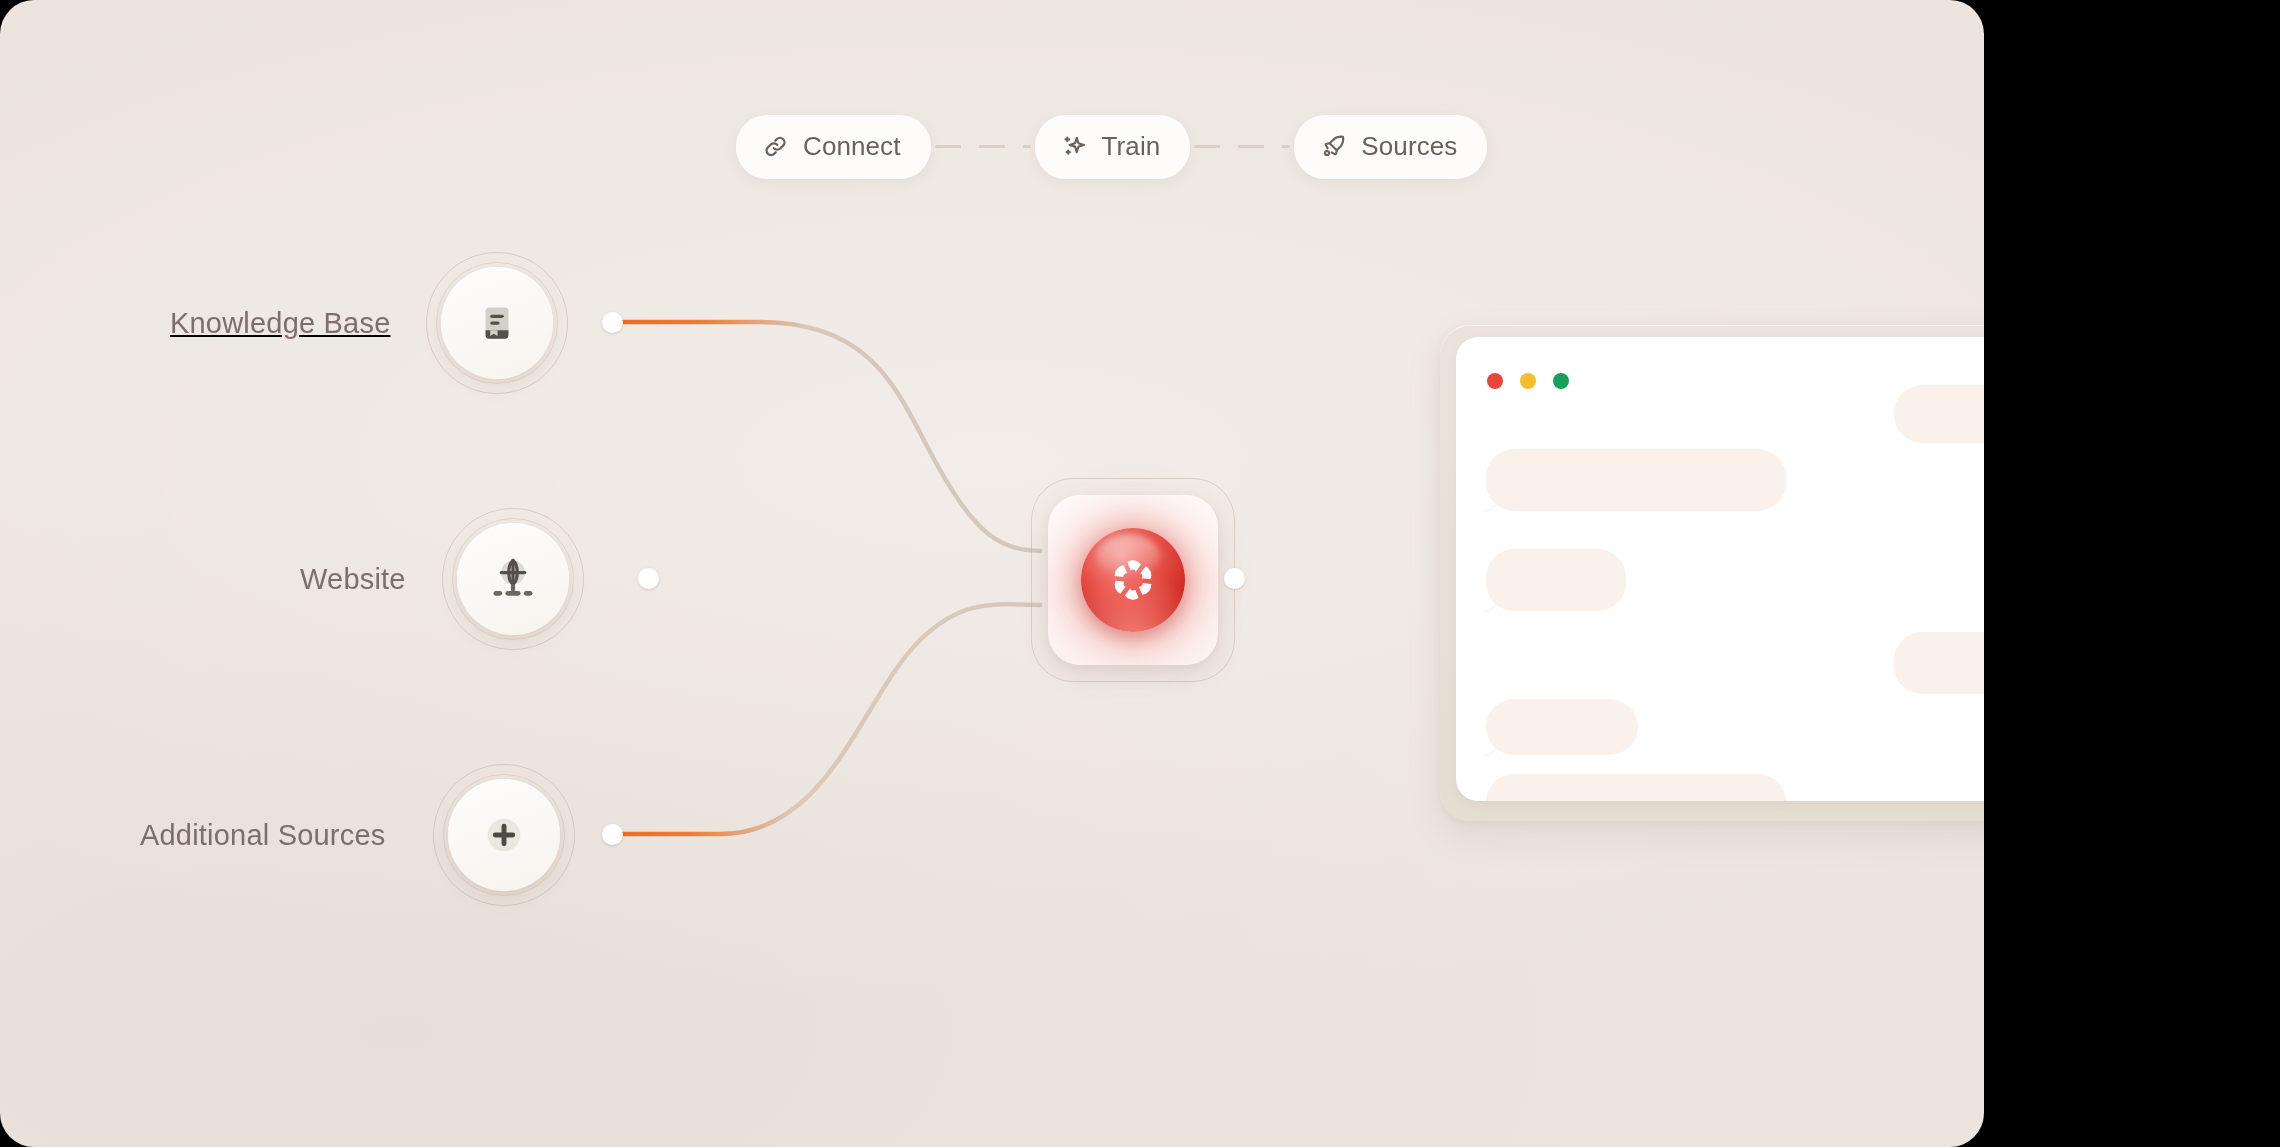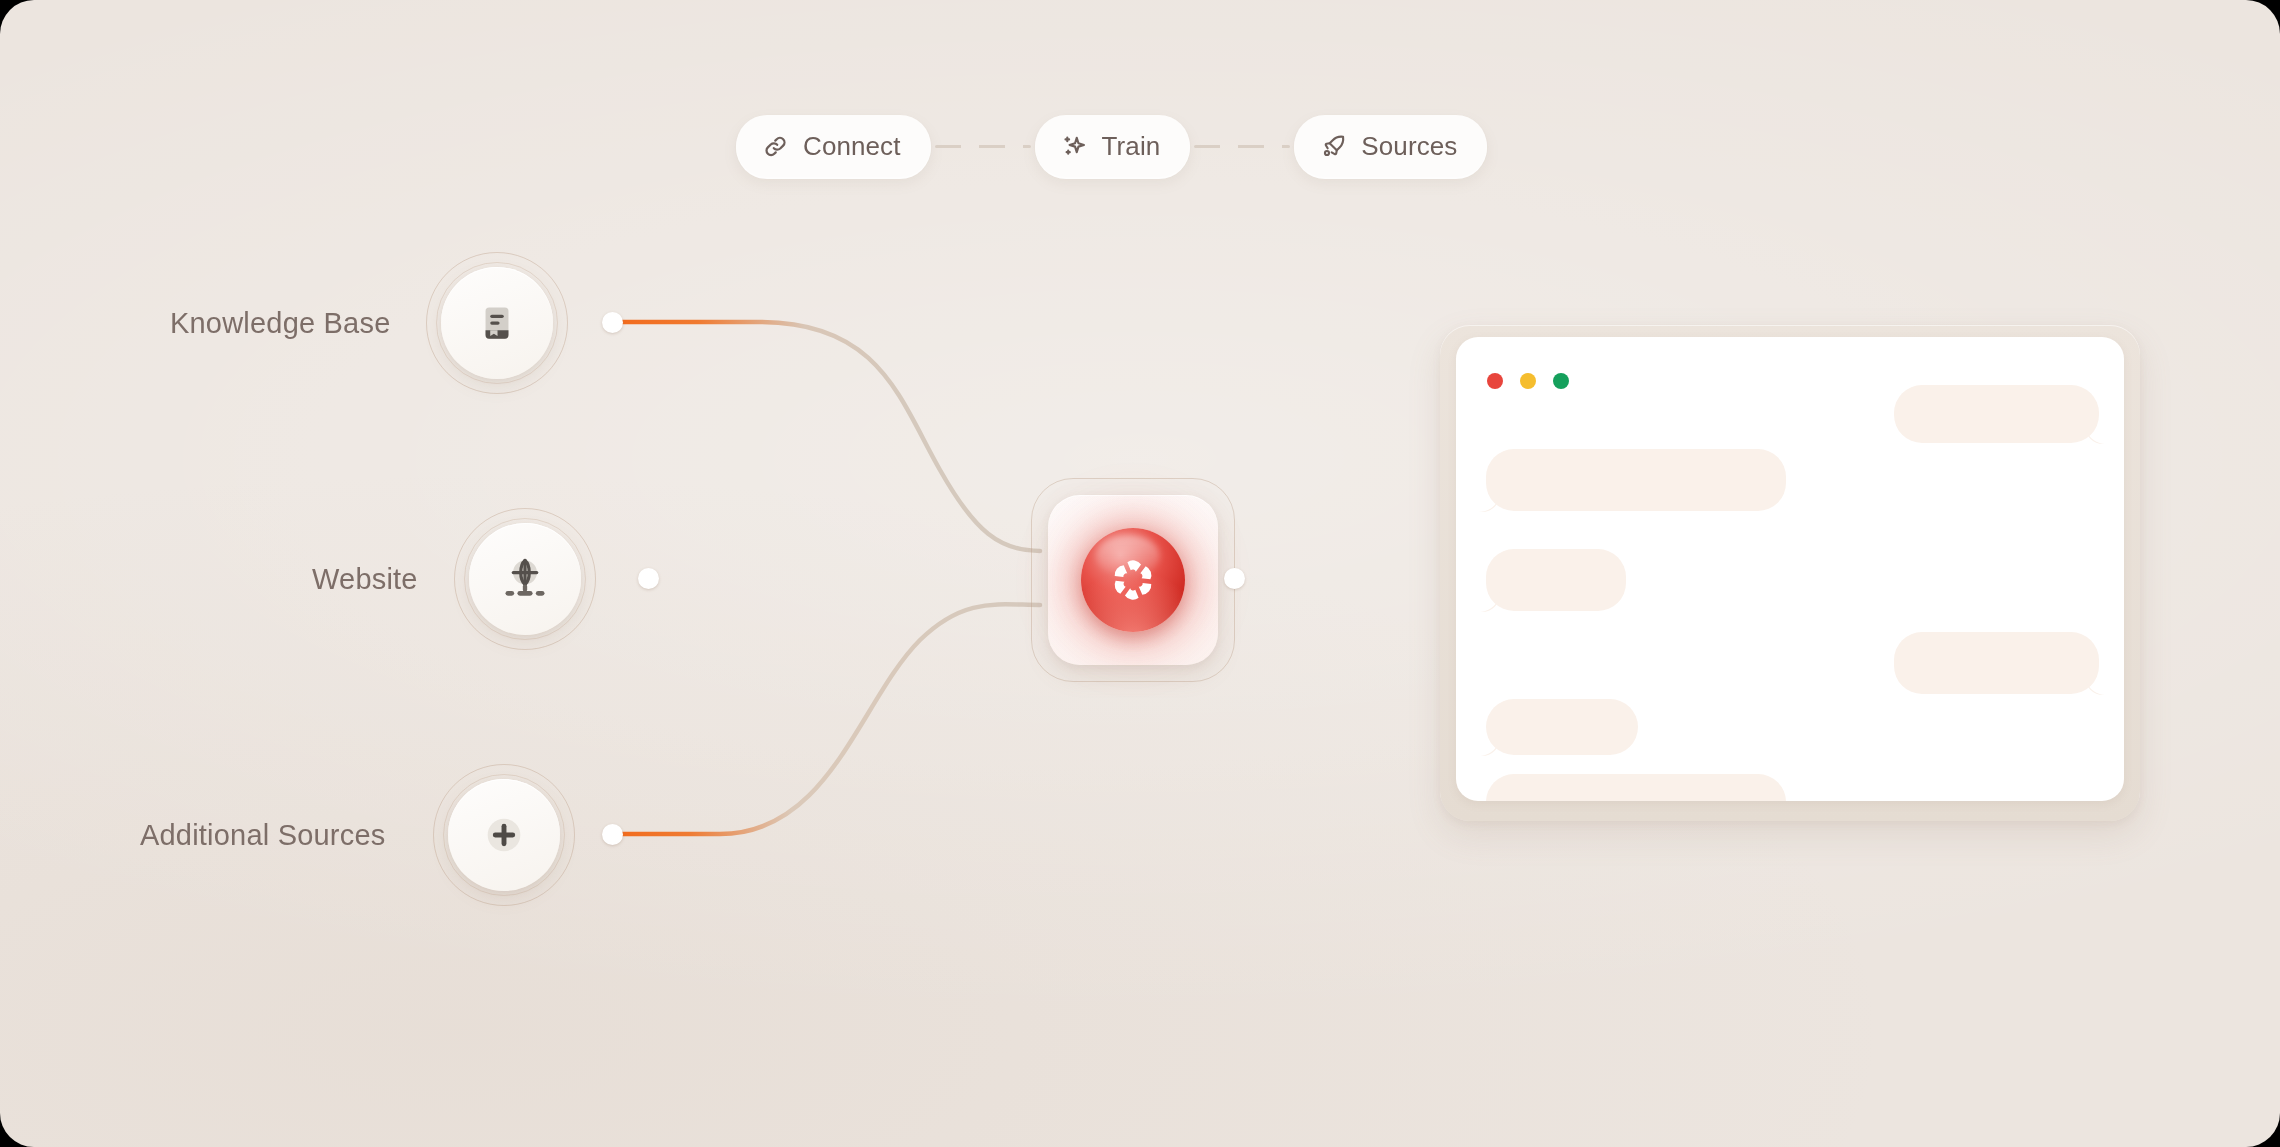--- a/index.html
+++ b/index.html
@@ -7,21 +7,21 @@
 
   html, body {
     width: 2280px;
     height: 1147px;
     background: #000;
     overflow: hidden;
   }
 
   #stage {
     position: relative;
-    width: 2280px;
+    width: 1984px;
     height: 1147px;
     background: #ece5df;
     border-radius: 34px;
     overflow: hidden;
     font-family: "Liberation Sans", "DejaVu Sans", sans-serif;
   }
 
   
   #stage::before {
     content: "";
@@ -355,36 +355,36 @@
     <path d="M 612 834 L 720 834 C 830 834 860 700 920 640 C 965 596 1000 605 1040 605" fill="none" stroke="url(#gradBot)" stroke-width="4.5" stroke-linecap="round"></path>
 
     <path d="M 1234 578 L 1442 578" fill="none" stroke="url(#gradOut)" stroke-width="4.5" stroke-linecap="round"></path>
   </svg>
 
   <div class="enddot" style="left:602px; top:312px;"></div>
   <div class="enddot" style="left:638px; top:568px;"></div>
   <div class="enddot" style="left:602px; top:824px;"></div>
   <div class="enddot" style="left:1224px; top:568px;"></div>
 
-  <div class="source" style="left:170px; top:252px;">
+  <div class="source" style="left:170px; top:252px;text-decoration:underline;">
     <span class="src-label">Knowledge Base</span>
     <span class="halo">
       <span class="disc">
         <svg width="50" height="50" viewBox="0 0 48 48">
           <rect x="13" y="9" width="22" height="30" rx="3.5" fill="#d3cfc9"></rect>
           <rect x="17.5" y="16" width="13" height="3.2" rx="1.6" fill="#55504c"></rect>
           <rect x="17.5" y="22.5" width="9" height="3.2" rx="1.6" fill="#55504c"></rect>
           <path d="M13 31 h22 v4.5 a3.5 3.5 0 0 1 -3.5 3.5 h-15 A3.5 3.5 0 0 1 13 35.5 Z" fill="#55504c"></path>
           <path d="M17.5 31 h7 v5.5 l-3.5 -2.2 -3.5 2.2 Z" fill="#d3cfc9"></path>
         </svg>
       </span>
     </span>
   </div>
 
-  <div class="source" style="left:300px; top:508px;margin-left:12px;">
+  <div class="source" style="left:300px; top:508px;">
     <span class="src-label">Website</span>
     <span class="halo">
       <span class="disc">
         <svg width="52" height="52" viewBox="0 0 48 48">
           <circle cx="24" cy="18" r="11" fill="#ddd9d3"></circle>
           <g stroke="#55504c" stroke-width="3" stroke-linecap="round" fill="none">
             <path d="M24 7 v22"></path>
             <path d="M13.2 18 h21.6"></path>
             <path d="M24 7 c5.2 4.2 5.2 17.8 0 22"></path>
             <path d="M24 7 c-5.2 4.2 -5.2 17.8 0 22"></path>

